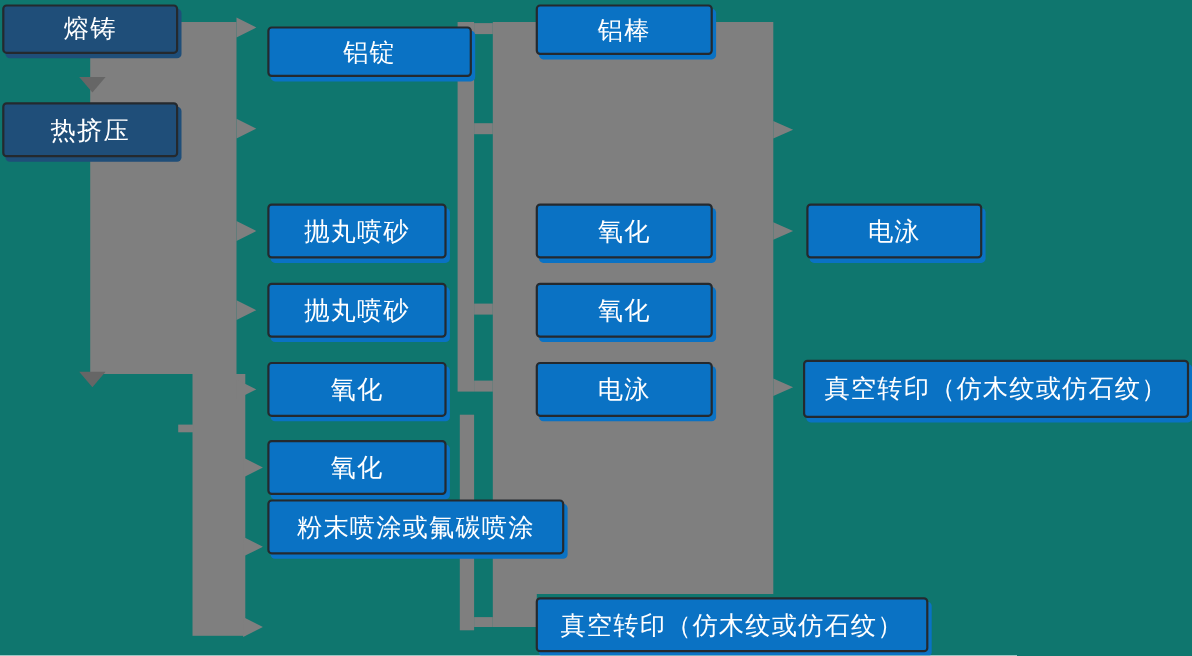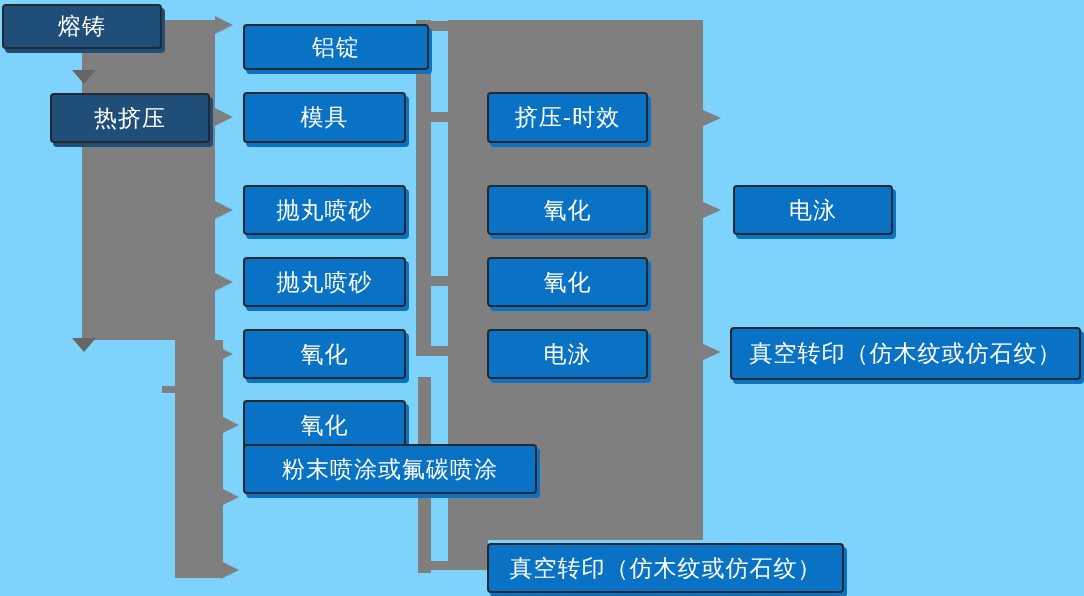--- a/index.html
+++ b/index.html
@@ -1,17 +1,17 @@
 <!DOCTYPE html>
 <html style="--primary-blue: #0a72c4; --dark-blue: #1f4e79; --connector-gray: #7f7f7f; --arrow-dark-gray: #666666; --node-text: #ffffff;"><head>
 <meta charset="utf-8">
 <style>
   html,body{margin:0;padding:0;background:#fff;}
   body{font-family:"DejaVu Sans","Liberation Sans",sans-serif;}
-  #canvas{position:relative;width:1084px;height:596px;background:#7dd3fc;overflow:hidden;}
+  #canvas{position:relative;width:1084px;height:596px;background:#0f766e;overflow:hidden;}
 
   
   .band{position:absolute;background:var(--connector-gray,#7f7f7f);z-index:1;}
 
   
   .arr-right{position:absolute;width:0;height:0;z-index:1;
     border-top:9px solid transparent;border-bottom:9px solid transparent;
     border-left:18px solid var(--connector-gray,#7f7f7f);}
   .arr-right.sm{border-top-width:8px;border-bottom-width:8px;border-left-width:18px;}
   .arr-down{position:absolute;width:0;height:0;z-index:1;
@@ -56,31 +56,30 @@
   <div class="arr-right" style="left:215px;top:345px;"></div>
   <div class="arr-right" style="left:221px;top:416px;"></div>
   <div class="arr-right" style="left:221px;top:488px;"></div>
   <div class="arr-right" style="left:221px;top:561px;"></div>
 
   <div class="arr-right sm" style="left:703px;top:110px;"></div>
   <div class="arr-right sm" style="left:703px;top:202px;"></div>
   <div class="arr-right sm" style="left:703px;top:344px;"></div>
 
   <div class="node dark" style="left:2px;top:4px;width:160px;height:45px;">熔铸</div>
-  <div class="node dark" style="left:2px;top:93px;width:160px;height:50px;margin-left:48px;">热挤压</div>
+  <div class="node dark" style="left:2px;top:93px;width:160px;height:50px;">热挤压</div>
 
   <div class="node blue" style="left:243px;top:4px;width:186px;height:46px;margin-top:20px;">铝锭</div>
-  <div class="node blue" style="left:243px;top:92px;width:163px;height:51px;">模具</div>
   <div class="node blue" style="left:243px;top:185px;width:163px;height:50px;">抛丸喷砂</div>
   <div class="node blue" style="left:243px;top:257px;width:163px;height:50px;">抛丸喷砂</div>
   <div class="node blue" style="left:243px;top:329px;width:163px;height:50px;">氧化</div>
   <div class="node blue" style="left:243px;top:400px;width:163px;height:50px;">氧化</div>
-  <div class="node blue" style="left:243px;top:444px;width:294px;height:50px;">粉末喷涂或氟碳喷涂</div>
+  <div class="node blue" style="left:243px;top:454px;width:270px;height:50px;">粉末喷涂或氟碳喷涂</div>
 
-  <div class="node blue" style="left:487px;top:92px;width:161px;height:51px;">挤压-时效</div>
+  <div class="node blue" style="left:487px;top:4px;width:161px;height:46px;">铝棒</div>
   <div class="node blue" style="left:487px;top:185px;width:161px;height:50px;">氧化</div>
   <div class="node blue" style="left:487px;top:257px;width:161px;height:50px;">氧化</div>
   <div class="node blue" style="left:487px;top:329px;width:161px;height:50px;">电泳</div>
   <div class="node blue" style="left:487px;top:543px;width:357px;height:50px;">真空转印（仿木纹或仿石纹）</div>
 
   <div class="node blue" style="left:733px;top:185px;width:160px;height:50px;">电泳</div>
   <div class="node blue" style="left:730px;top:327px;width:351px;height:53px;">真空转印（仿木纹或仿石纹）</div>
 
 </div>
 

